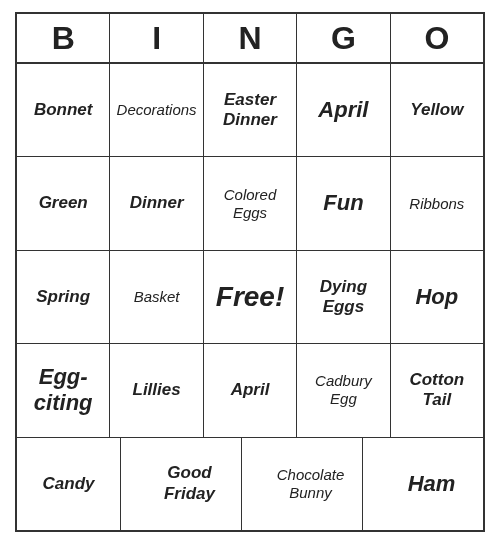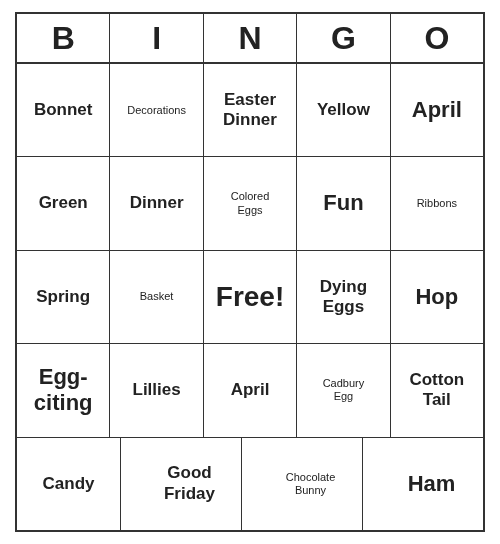--- a/index.html
+++ b/index.html
@@ -35,20 +35,21 @@
       border-right: 1px solid #333;
       color: #222;
     }
     .header-cell:last-child {
       border-right: none;
     }
     .grid {
       flex: 1;
       display: flex;
       flex-direction: column;
+      font-style: italic;
     }
     .grid-row {
       display: flex;
       flex-direction: row;
       flex: 1;
       border-bottom: 1px solid #333;
     }
     .grid-row:last-child {
       border-bottom: none;
       gap: 17px;
@@ -60,21 +61,21 @@
       align-items: center;
       justify-content: center;
       text-align: center;
       padding: 4px;
       line-height: 1.2;
     }
     .cell:last-child {
       border-right: none;
     }
     .cell-text {
-      font-size: 11px;
+      font-size: 15px;
       color: #222;
     }
     .cell-text.large {
       font-size: 22px;
       font-weight: bold;
     }
     .cell-text.medium {
       font-size: 17px;
       font-weight: bold;
     }
@@ -99,24 +100,24 @@
         <div class="cell">
           <span class="cell-text medium">Bonnet</span>
         </div>
         <div class="cell">
           <span class="cell-text">Decorations</span>
         </div>
         <div class="cell">
           <span class="cell-text medium">Easter<br>Dinner</span>
         </div>
         <div class="cell">
-          <span class="cell-text medium">Yellow</span>
+          <span class="cell-text large">April</span>
         </div>
         <div class="cell">
-          <span class="cell-text large">April</span>
+          <span class="cell-text medium">Yellow</span>
         </div>
       </div>
       <div class="grid-row">
         <div class="cell">
           <span class="cell-text medium">Green</span>
         </div>
         <div class="cell">
           <span class="cell-text medium">Dinner</span>
         </div>
         <div class="cell">

